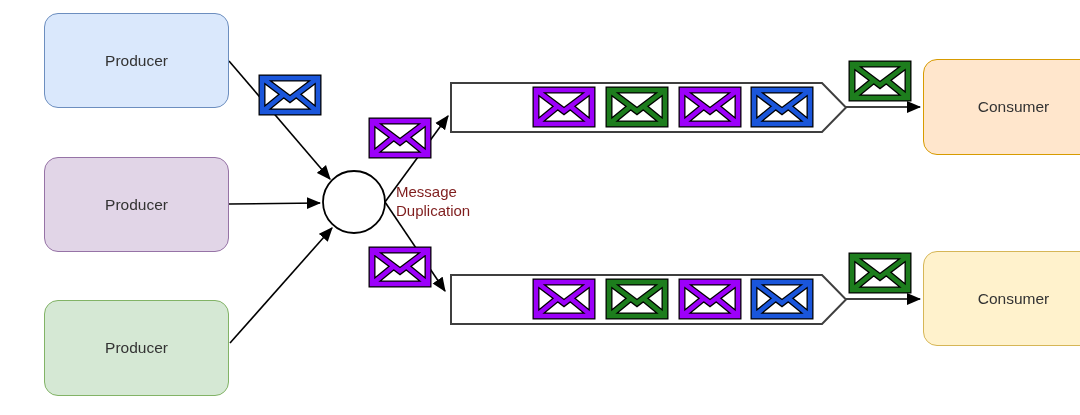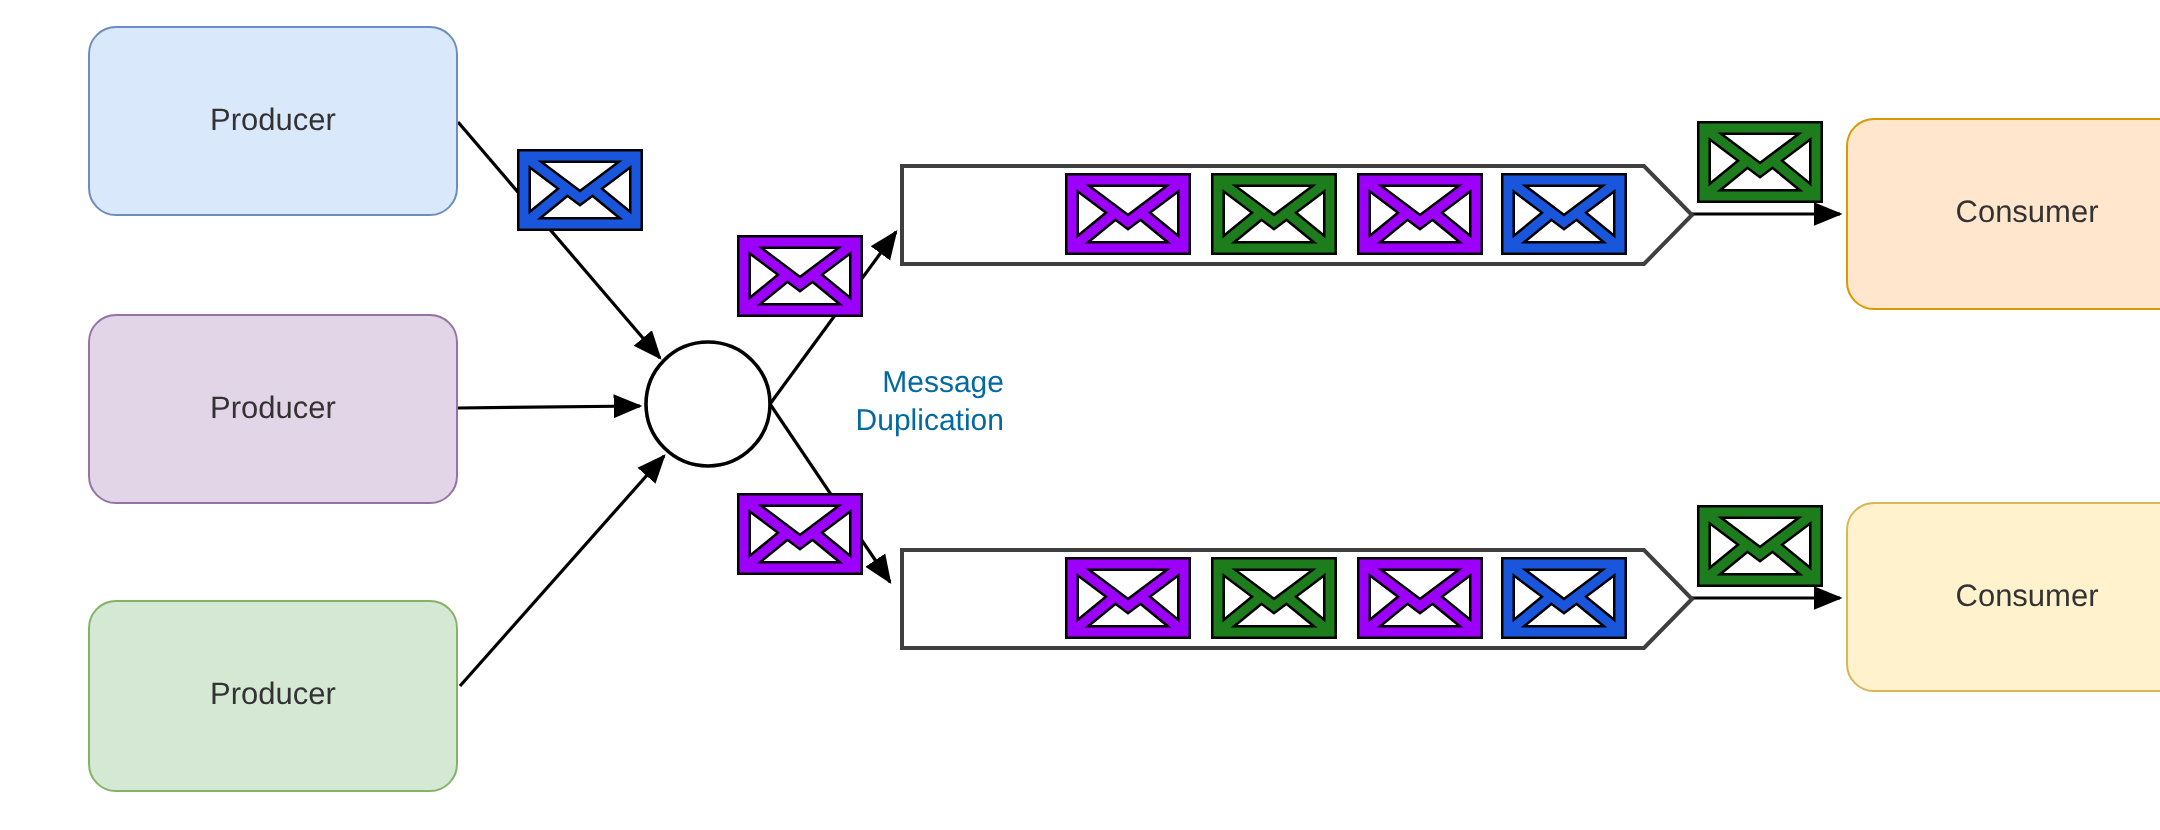--- a/index.html
+++ b/index.html
@@ -37,24 +37,24 @@
   .producer-2 { top: 157px; }
   .producer-3 { top: 300px; height: 96px; }
   .consumer-box { left: 887px; width: 181px; }
   .consumer-1 { top: 59px; height: 96px; }
   .consumer-2 { top: 251px; height: 95px; }
   .dup-label {
     position: absolute;
     left: 360px;
     top: 182px;
     width: 106px;
-    text-align: right;
+    text-align: left;
     font-size: 15px;
     line-height: 1.28;
-    color: #0369a1;
+    color: #7f1d1d;
   }
 </style>
 </head>
 <body>
 
 <div class="canvas">
 
   <svg class="layer" width="1080" height="415" viewBox="0 0 1080 415">
     <defs>
       <marker id="arrow" viewBox="0 0 12 10" refX="11" refY="5" markerWidth="9" markerHeight="8" orient="auto-start-reverse">

